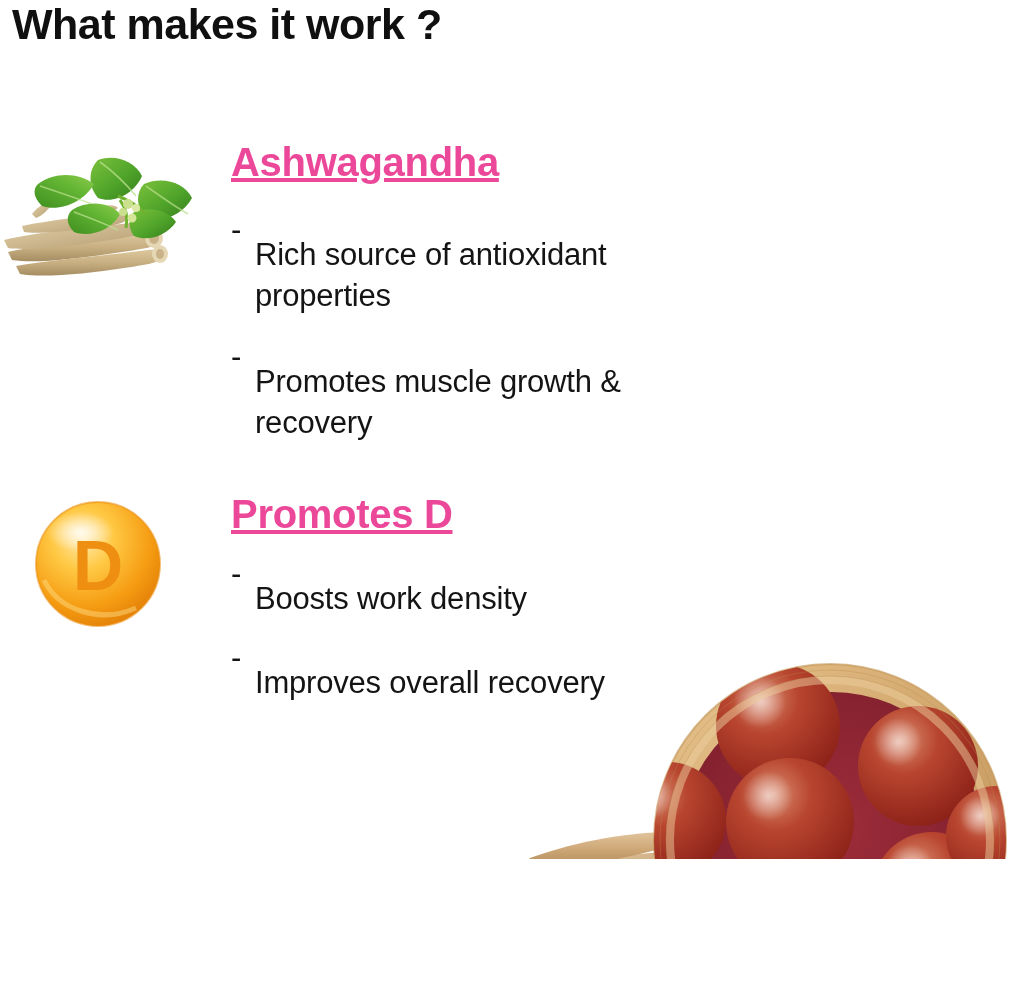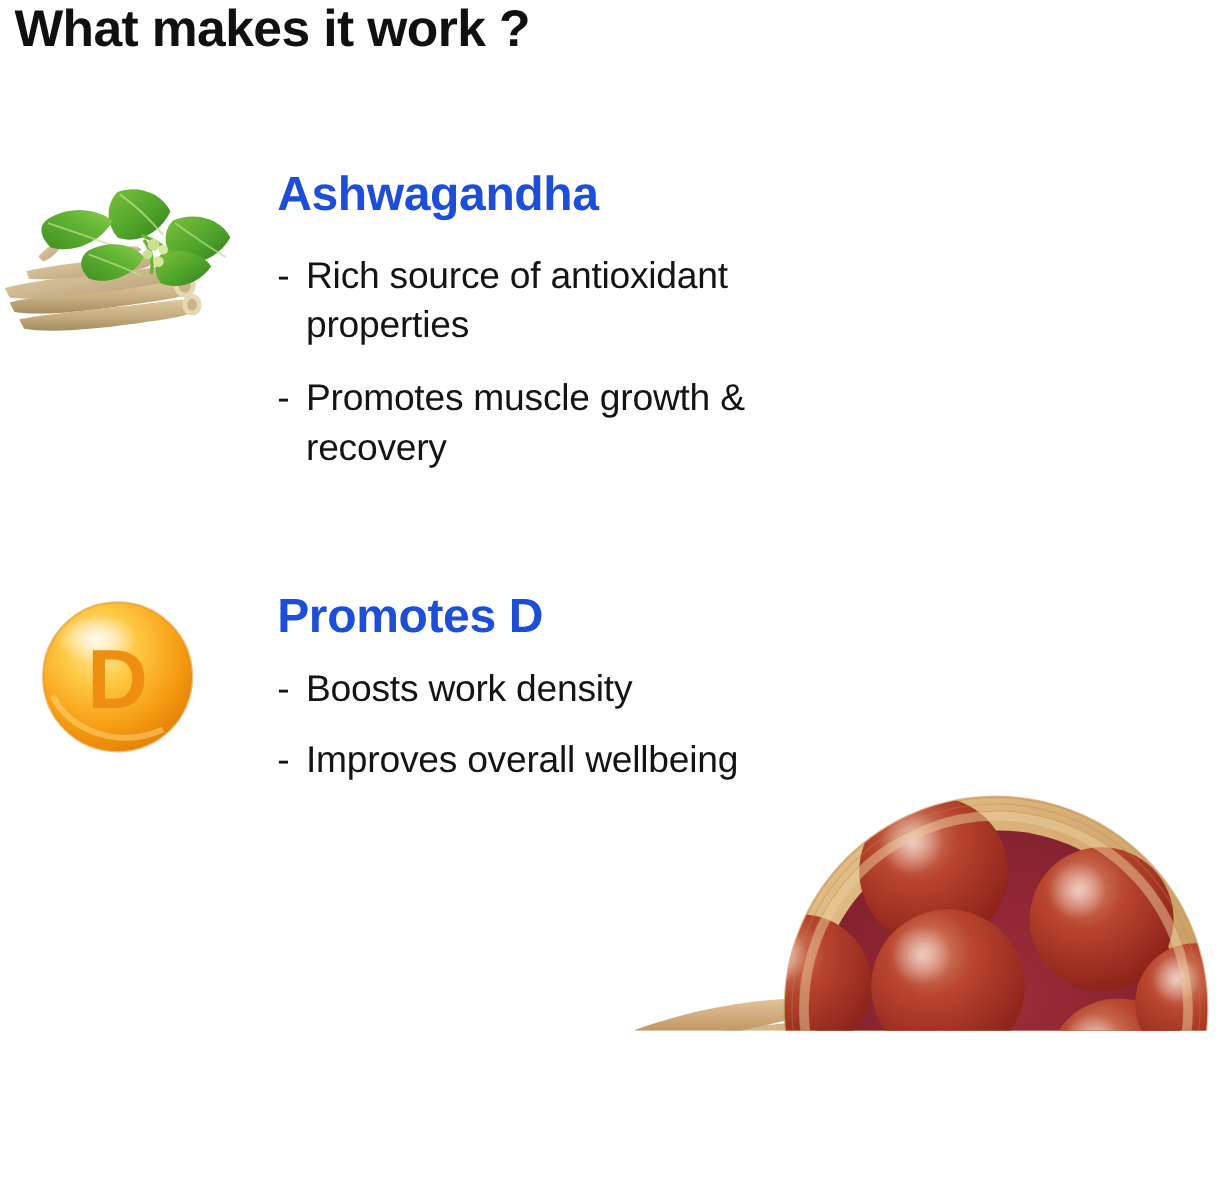--- a/index.html
+++ b/index.html
@@ -39,23 +39,24 @@
   #block-ashwagandha { top: 140px; }
   #block-vitamin-d  { top: 492px; }
 
   .benefit-heading {
     position: absolute;
     left: 231px;
     top: 0px;
     font-size: 40px;
     font-weight: 800;
     letter-spacing: -0.3px;
-    color: #1d4ed8;
+    color: #ec4899;
     line-height: 1.12;
     white-space: nowrap;
+    text-decoration: underline;
   }
 
   .bullet-list {
     position: absolute;
     left: 231px;
     margin: 0;
     padding: 0;
     list-style: none;
   }
   #block-ashwagandha .bullet-list { top: 70px; }
@@ -75,20 +76,21 @@
 
   .bullet-dash {
     flex: 0 0 auto;
     width: 24px;
     color: #141414;
     font-size: 31px;
     line-height: 1.32;
   }
   .bullet-text {
     flex: 1 1 auto;
+    margin-top: 25px;
   }
 
   
   #icon-ashwagandha {
     position: absolute;
     left: 2px;
     top: 148px;
     width: 205px;
     height: 150px;
   }
@@ -197,21 +199,21 @@
 
     <div class="benefit-heading">Promotes D</div>
 
     <ul class="bullet-list">
       <li class="bullet-item">
         <span class="bullet-dash">-</span>
         <span class="bullet-text">Boosts work density</span>
       </li>
       <li class="bullet-item">
         <span class="bullet-dash">-</span>
-        <span class="bullet-text">Improves overall wellbeing</span>
+        <span class="bullet-text">Improves overall recovery</span>
       </li>
     </ul>
   </div>
 
   <div id="icon-vitamin-d">
     <svg viewBox="0 0 140 132" width="140" height="132">
       <defs>
         <radialGradient id="pillG" cx="38%" cy="30%" r="78%">
           <stop offset="0%" stop-color="#FFE9A8"></stop>
           <stop offset="32%" stop-color="#FFC843"></stop>

